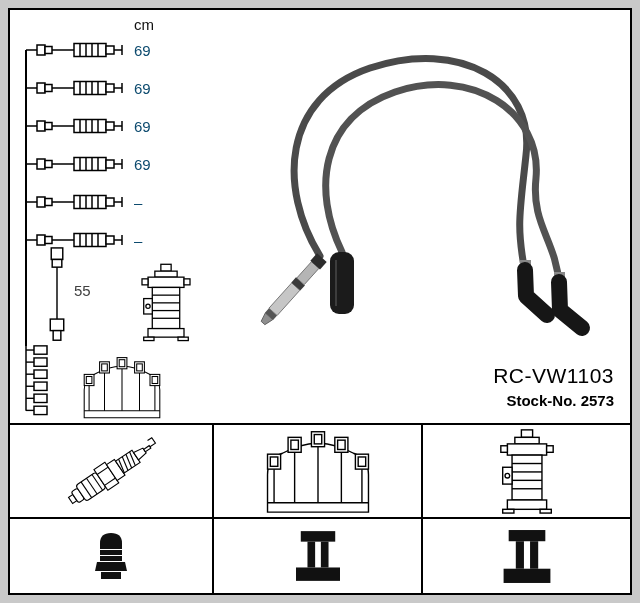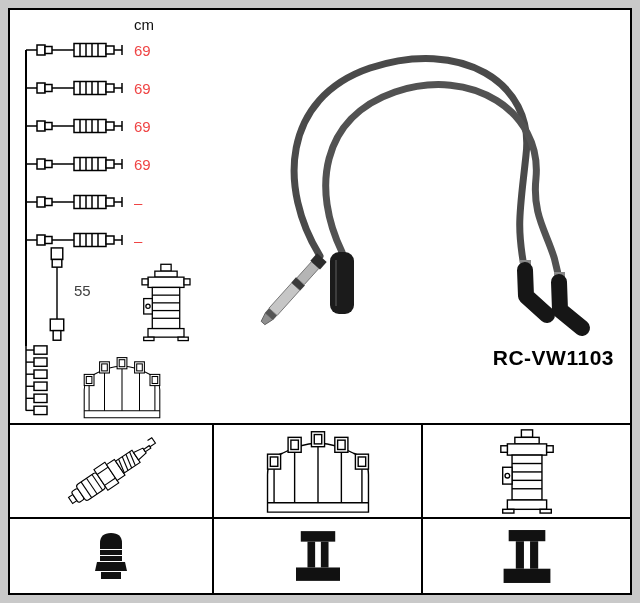--- a/index.html
+++ b/index.html
@@ -13,29 +13,29 @@
   .sheet{
     position:absolute;left:8px;top:8px;width:624px;height:587px;
     background:#fff;border:2px solid #000;box-sizing:border-box;
   }
   
   .top-panel{position:relative;width:100%;height:415px;border-bottom:2px solid #000;box-sizing:border-box;background:#fff;}
   .cm-label{position:absolute;left:124px;top:6px;font-size:15px;color:#111;}
   .bus-line{position:absolute;left:15px;top:40px;width:2px;height:296px;background:#000;}
   .cable-row{position:absolute;left:16px;height:20px;display:flex;align-items:center;}
   .cable-row svg{width:100px;height:20px;display:block;}
-  .len-value{margin-left:8px;font-size:15px;color:#ef4444;width:40px;}
+  .len-value{margin-left:8px;font-size:15px;color:#0c4a6e;width:40px;}
   .coil-wire{position:absolute;left:27px;top:236px;width:40px;height:100px;}
   .coil-wire-len{position:absolute;left:64px;top:272px;font-size:15px;color:#404040;}
   .coil-schematic{position:absolute;left:126px;top:252px;width:60px;height:80px;}
   .stack{position:absolute;left:8px;top:334px;width:34px;height:78px;}
   .dist-schematic{position:absolute;left:70px;top:342px;width:84px;height:70px;}
   .photo{position:absolute;left:210px;top:10px;width:405px;height:345px;}
   .part-block{position:absolute;right:16px;top:336px;text-align:right;color:#000;}
-  .part-number{font-size:21px;font-weight:bold;letter-spacing:.5px;}
+  .part-number{font-size:21px;font-weight:normal;letter-spacing:.5px;margin-top:18px;}
   .stock-number{font-size:15px;font-weight:bold;margin-top:4px;}
   
   .grid{display:flex;flex-direction:column;height:168px;background:#fff;}
   .grid-row{display:flex;border-bottom:2px solid #000;box-sizing:border-box;height:94px;}
   .grid-row.last{border-bottom:none;height:74px;flex:1;}
   .cell{display:flex;align-items:center;justify-content:center;border-right:2px solid #000;box-sizing:border-box;}
   .c1{width:204px;}
   .c2{width:209px;}
   .c3{flex:1;border-right:none;}
   svg{display:block;}
@@ -225,20 +225,21 @@
         <rect x="110" y="232" width="24" height="62" rx="9" fill="#1b1b1b"></rect>
         <line x1="116" y1="240" x2="116" y2="286" stroke="#3d3d3d" stroke-width="2"></line>
         <rect x="300" y="240" width="11" height="12" fill="#888"></rect>
         <path d="M 305,250 L 306,276 L 327,295" fill="none" stroke="#161616" stroke-width="16" stroke-linecap="round" stroke-linejoin="round"></path>
         <rect x="334" y="252" width="11" height="12" fill="#888"></rect>
         <path d="M 339,262 L 340,290 L 362,308" fill="none" stroke="#161616" stroke-width="16" stroke-linecap="round" stroke-linejoin="round"></path>
       </svg>
 
       <div class="part-block">
         <div class="part-number">RC-VW1103</div>
+        <div class="stock-number">Stock-No. 2573</div>
       </div>
     </div>
 
     <div class="grid">
       <div class="grid-row">
         <div class="cell c1">
           <svg style="width:112px;height:90px" viewBox="0 0 112 96">
             <g transform="translate(2,66) rotate(-34) scale(0.78)">
                 <use href="#sym-sparkplug"></use>
               </g>

